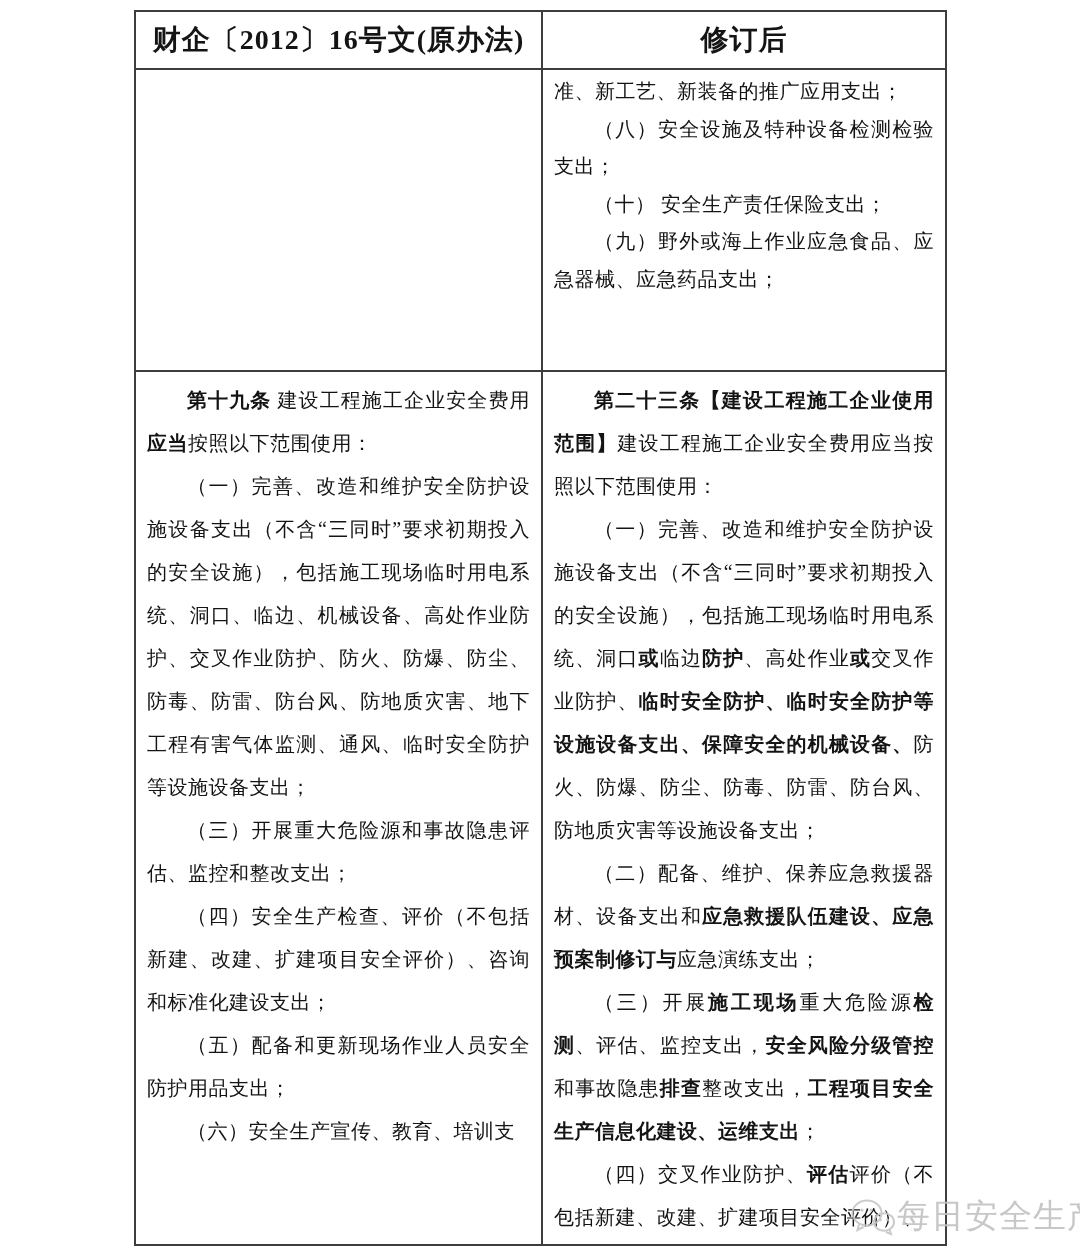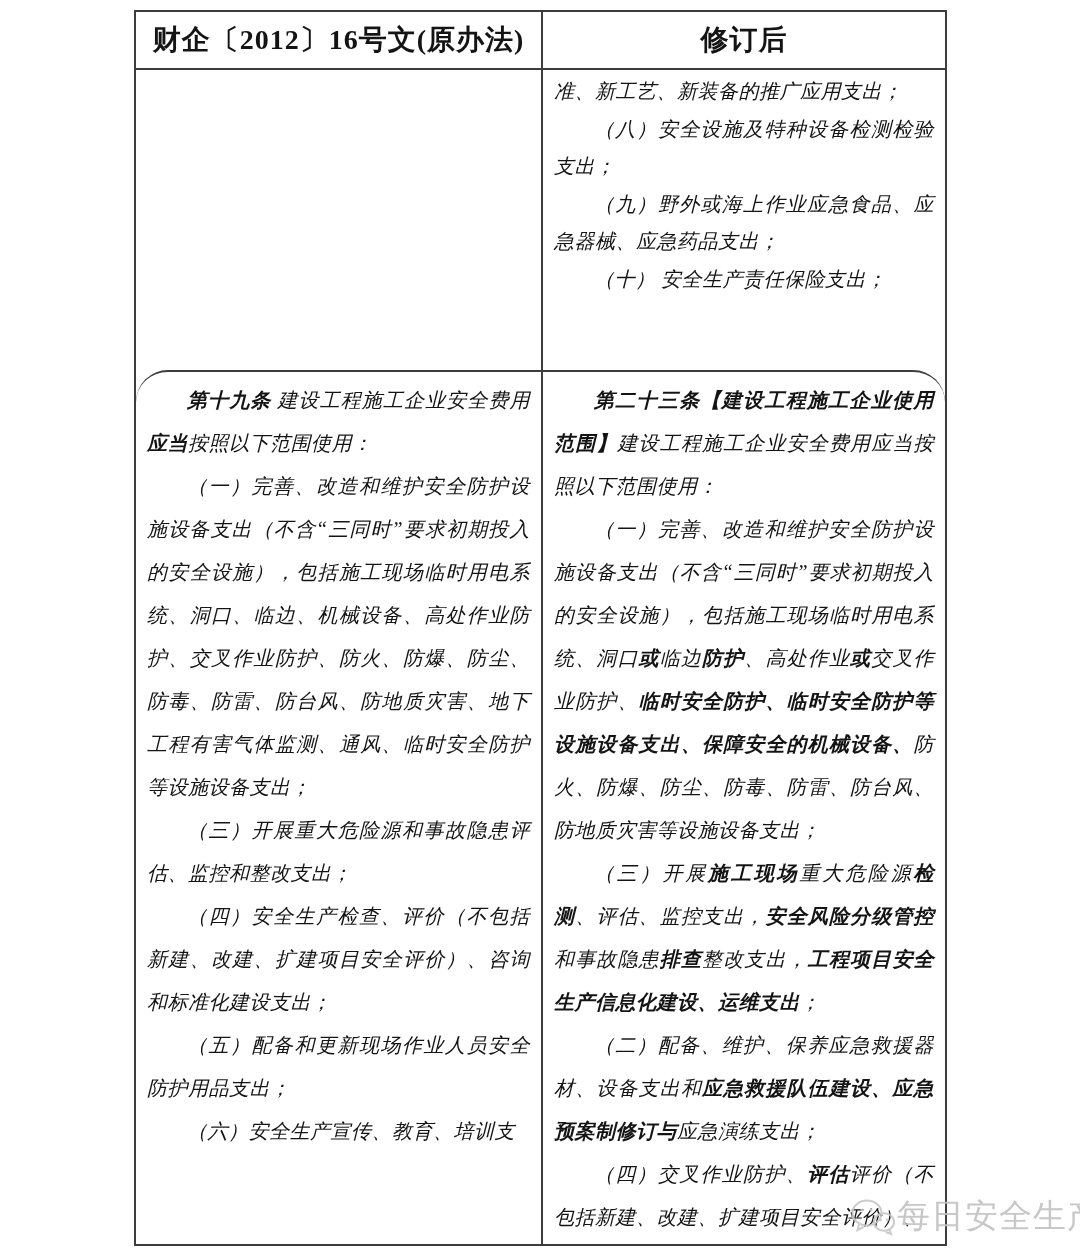--- a/index.html
+++ b/index.html
@@ -26,30 +26,29 @@
   .cell-left{width:407px;border-right:2px solid #3d3d3d;}
   .cell-right{flex:1;}
   .header-row{height:56px;flex:0 0 auto;}
   .header-row .cell{
     display:flex;align-items:center;justify-content:center;
     font-weight:bold;font-size:28px;letter-spacing:1px;
     padding:0 4px;
   }
   .cont-row{height:302px;flex:0 0 auto;}
   .cont-row .cell{padding-top:3px;}
-  .main-row{flex:1 1 auto;overflow:hidden;border-radius:32px;}
+  .main-row{flex:1 1 auto;overflow:hidden;}
   .main-row .cell{padding-top:7px;}
   .para{
     margin:0;
     font-size:20px;
     text-indent:2em;
     text-align:justify;
     text-justify:inter-character;
     letter-spacing:0.5px;
-    font-style:italic;
   }
   .cont-row .para{line-height:37.5px;}
   .main-row .para{line-height:43px;}
   .para.noindent{text-indent:0;}
   .b{font-weight:bold;}
   .watermark{
     position:absolute;
     left:850px;top:1194px;
     display:flex;align-items:center;
     color:#c2c2c2;
@@ -76,39 +75,39 @@
       <div class="cell cell-right">
         <span>修订后</span>
       </div>
     </div>
 
     <div class="trow cont-row">
       <div class="cell cell-left"></div>
       <div class="cell cell-right">
           <p class="para noindent"><span>准、新工艺、新装备的推广应用支出；</span></p>
           <p class="para"><span>（八）安全设施及特种设备检测检验支出；</span></p>
+          <p class="para"><span>（十） 安全生产责任保险支出；</span></p>
           <p class="para"><span>（九）野外或海上作业应急食品、应急器械、应急药品支出；</span></p>
-          <p class="para"><span>（十） 安全生产责任保险支出；</span></p>
         </div>
     </div>
 
     <div class="trow main-row">
       <div class="cell cell-left">
           <p class="para"><span class="b">第十九条</span><span> 建设工程施工企业安全费用</span><span class="b">应当</span><span>按照以下范围使用：</span></p>
           <p class="para"><span>（一）完善、改造和维护安全防护设施设备支出（不含“三同时”要求初期投入的安全设施），包括施工现场临时用电系统、洞口、临边、机械设备、高处作业防护、交叉作业防护、防火、防爆、防尘、防毒、防雷、防台风、防地质灾害、地下工程有害气体监测、通风、临时安全防护等设施设备支出；</span></p>
           <p class="para"><span>（三）开展重大危险源和事故隐患评估、监控和整改支出；</span></p>
           <p class="para"><span>（四）安全生产检查、评价（不包括新建、改建、扩建项目安全评价）、咨询和标准化建设支出；</span></p>
           <p class="para"><span>（五）配备和更新现场作业人员安全防护用品支出；</span></p>
           <p class="para"><span>（六）安全生产宣传、教育、培训支</span></p>
         </div>
       <div class="cell cell-right">
           <p class="para"><span class="b">第二十三条【建设工程施工企业使用范围】</span><span>建设工程施工企业安全费用应当按照以下范围使用：</span></p>
           <p class="para"><span>（一）完善、改造和维护安全防护设施设备支出（不含“三同时”要求初期投入的安全设施），包括施工现场临时用电系统、洞口</span><span class="b">或</span><span>临边</span><span class="b">防护</span><span>、高处作业</span><span class="b">或</span><span>交叉作业防护、</span><span class="b">临时安全防护、临时安全防护等设施设备支出、保障安全的机械设备、</span><span>防火、防爆、防尘、防毒、防雷、防台风、防地质灾害等设施设备支出；</span></p>
+          <p class="para"><span>（二）配备、维护、保养应急救援器材、设备支出和</span><span class="b">应急救援队伍建设、应急预案制修订与</span><span>应急演练支出；</span></p>
           <p class="para"><span>（三）开展</span><span class="b">施工现场</span><span>重大危险源</span><span class="b">检测</span><span>、评估、监控支出，</span><span class="b">安全风险分级管控</span><span>和事故隐患</span><span class="b">排查</span><span>整改支出，</span><span class="b">工程项目安全生产信息化建设、运维支出</span><span>；</span></p>
-          <p class="para"><span>（二）配备、维护、保养应急救援器材、设备支出和</span><span class="b">应急救援队伍建设、应急预案制修订与</span><span>应急演练支出；</span></p>
           <p class="para"><span>（四）交叉作业防护、</span><span class="b">评估</span><span>评价（不包括新建、改建、扩建项目安全评价）、</span></p>
         </div>
     </div>
 
   </div>
 
   <div class="watermark">
     <svg width="46" height="40" viewBox="0 0 46 40" fill="none">
       <ellipse cx="17" cy="16" rx="14.5" ry="12.5" stroke="#c6c6c6" stroke-width="2"></ellipse>
       <path d="M9 27.5 L7.5 33 L13.5 30" stroke="#c6c6c6" stroke-width="2" fill="none"></path>

